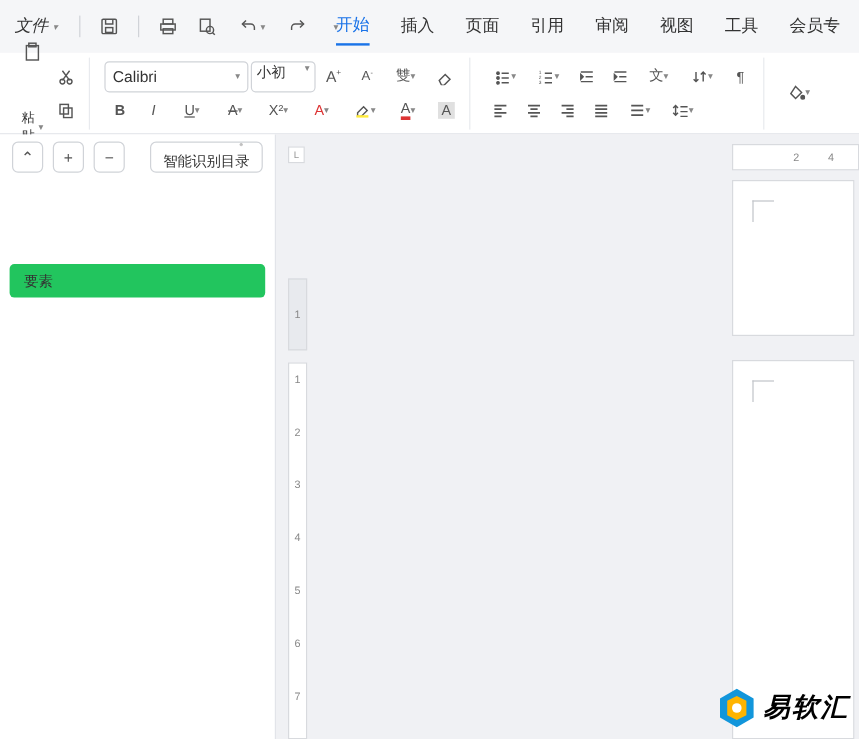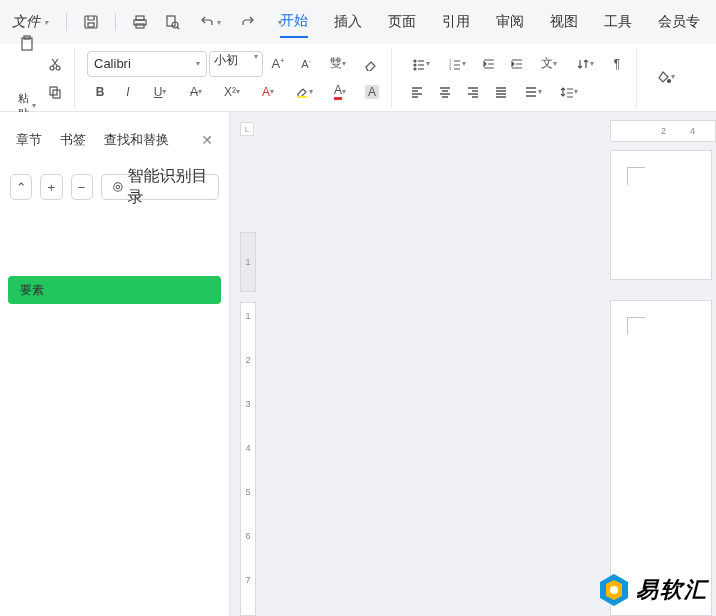--- a/index.html
+++ b/index.html
@@ -27,21 +27,21 @@
   .size-select { width: 54px; height: 26px; border: 1px solid #d0d3d8; border-radius: 4px; display: flex; align-items: flex-start; justify-content: space-between; padding: 0 4px; font-size: 12px; background: #fff; cursor: pointer; }
   .dd-caret { font-size: 8px; color: #888; }
   
   
   .sidebar { position: absolute; left: 0; top: 112px; width: 230px; bottom: 0; background: #fff; border-right: 1px solid #e2e4e9; }
   .sb-tabs { height: 56px; display: flex; align-items: center; gap: 18px; padding: 0 16px; font-size: 13px; }
   .sb-tab { cursor: pointer; color: #333; }
   .sb-close { margin-left: auto; cursor: pointer; color: #888; font-size: 14px; }
   .sb-toolbar { padding: 6px 10px; display: flex; align-items: center; gap: 8px; }
   .sq-btn { width: 26px; height: 26px; border: 1px solid #d0d3d8; border-radius: 5px; display: flex; align-items: center; justify-content: center; cursor: pointer; background: #fff; font-size: 13px; color: #555; }
-  .pill-btn { height: 26px; border: 1px solid #d0d3d8; border-radius: 5px; display: flex; align-items: center; gap: 4px; padding: 0 10px; cursor: pointer; background: #fff; font-size: 16px; color: #333; }
+  .pill-btn { height: 26px; border: 1px solid #d0d3d8; border-radius: 5px; display: flex; align-items: flex-end; gap: 4px; padding: 0 10px; cursor: pointer; background: #fff; font-size: 12px; color: #333; flex-direction: column; }
   .element-row { margin: 70px 8px 0; height: 28px; background: #22c55e; border-radius: 4px; display: flex; align-items: center; padding: 0 12px; font-size: 12px; }
   
   
   .doc-area { position: absolute; left: 230px; top: 112px; right: 0; bottom: 0; background: #f0f1f4; }
   .ruler-h { position: absolute; top: 8px; left: 380px; right: 0; height: 22px; background: #fff; border: 1px solid #d8dade; display: flex; align-items: center; font-size: 9px; color: #888; padding-left: 30px; gap: 24px; }
   .ruler-v { position: absolute; left: 10px; top: 190px; width: 16px; bottom: 0; background: #fff; border: 1px solid #d8dade; display: flex; flex-direction: column; align-items: center; font-size: 9px; color: #888; padding-top: 8px; gap: 34px; }
   .ruler-v-top { position: absolute; left: 10px; top: 120px; width: 16px; height: 60px; background: #e8eaee; border: 1px solid #d8dade; display: flex; align-items: center; justify-content: center; font-size: 9px; color: #888; }
   .page-corner { position: absolute; left: 10px; top: 10px; width: 14px; height: 14px; background: #fff; border: 1px solid #d8dade; display:flex; align-items:center; justify-content:center; font-size:8px; color:#999; }
   .thumb1 { position: absolute; right: 4px; top: 38px; width: 102px; height: 130px; background: #fff; border: 1px solid #d8dade; }
   .thumb2 { position: absolute; right: 4px; top: 188px; width: 102px; bottom: 0; background: #fff; border: 1px solid #d8dade; }
@@ -299,26 +299,20 @@
           </svg>
           <span class="dd-caret">▾</span>
         </div>
       <div class="rib-sm"></div>
     </div>
     <div class="rib-row"></div>
   </div>
 </div>
 
 <div class="sidebar">
-  <div class="sb-tabs">
-    <div class="sb-tab">章节</div>
-    <div class="sb-tab">书签</div>
-    <div class="sb-tab">查找和替换</div>
-    <div class="sb-close"><span>✕</span></div>
-  </div>
   <div class="sb-toolbar">
     <div class="sq-btn">
         <span>⌃</span>
       </div>
     <div class="sq-btn">
         <span>+</span>
       </div>
     <div class="sq-btn">
         <span>−</span>
       </div>

